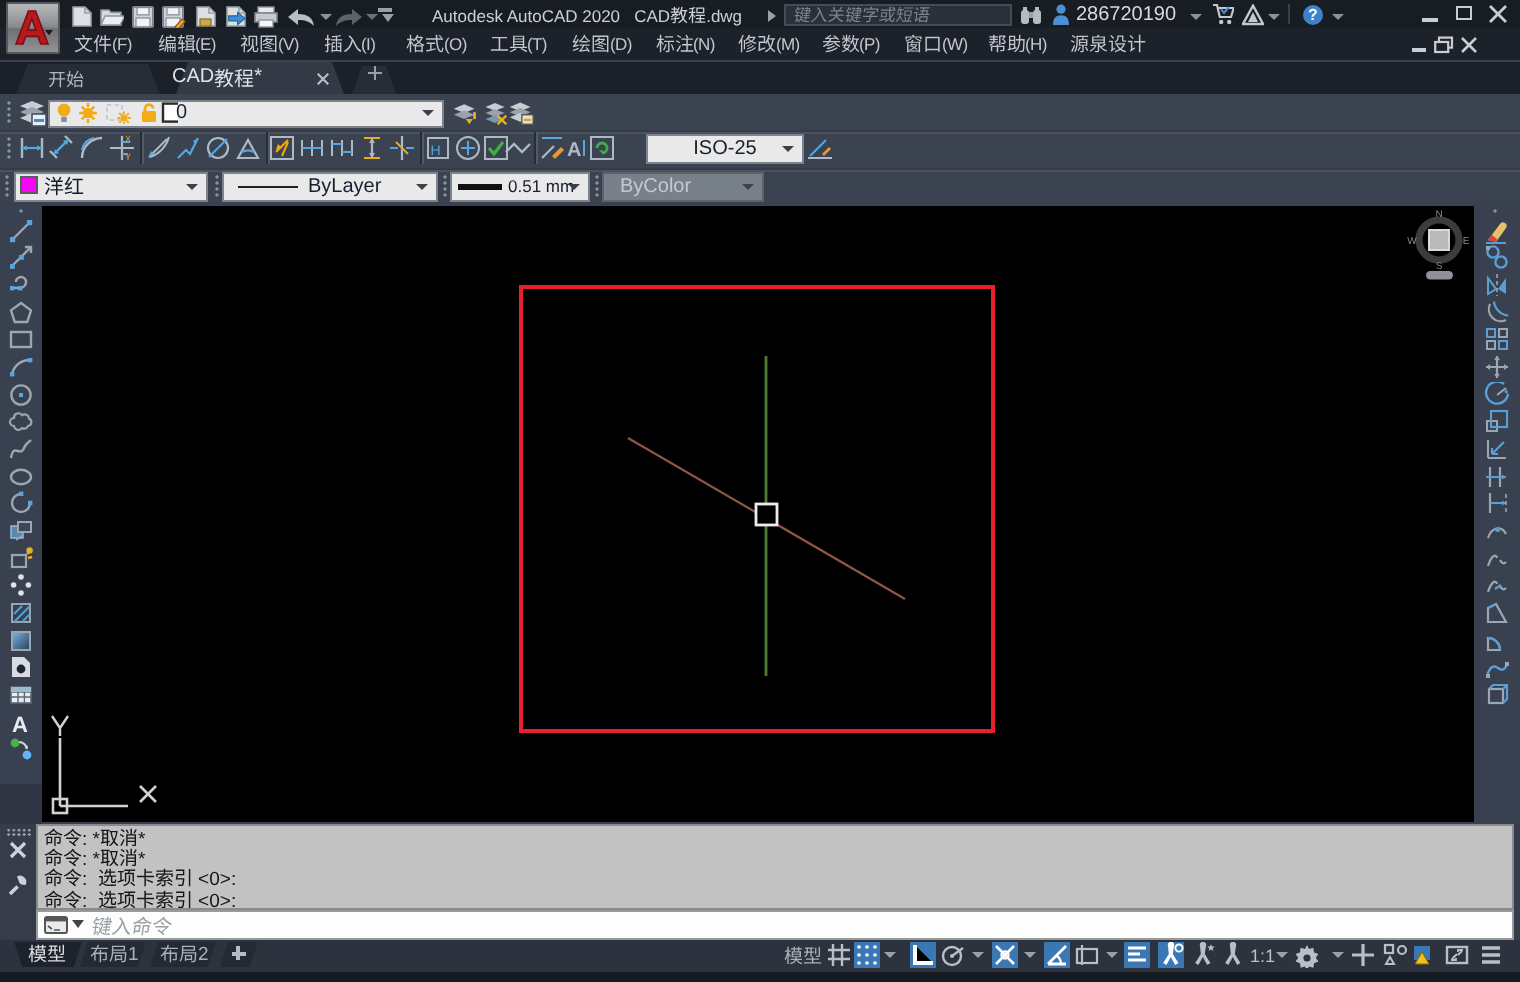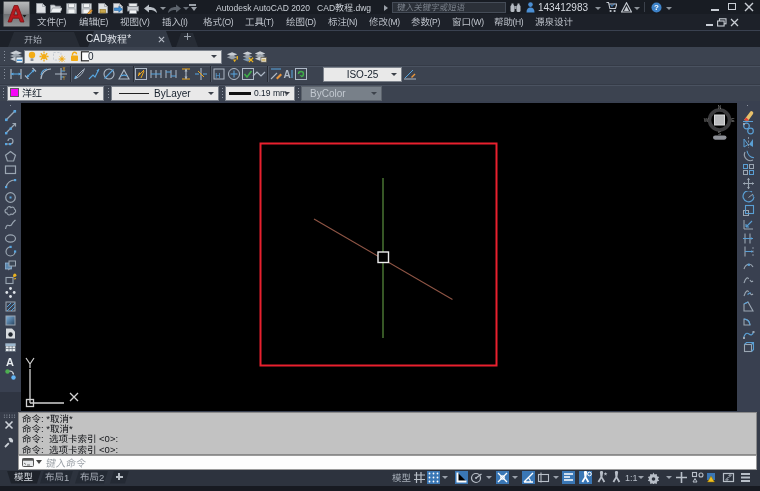--- a/index.html
+++ b/index.html
@@ -143,21 +143,21 @@
 <rect x="0.5" y="2" width="4" height="7" rx="1.5" fill="#b5bbc3"></rect>
     <rect x="6.5" y="2" width="4" height="7" rx="1.5" fill="#b5bbc3"></rect>
 <rect x="1.5" y="0.5" width="2" height="3" fill="#b5bbc3"></rect>
     <rect x="7.5" y="0.5" width="2" height="3" fill="#b5bbc3"></rect>
 <rect x="4.5" y="3" width="2" height="3" fill="#9aa0a8"></rect>
   </svg>
 <svg class="ab" style="left:526px;top:2px" width="9" height="11" viewBox="0 0 9 11">
 <circle cx="4.5" cy="2.6" r="2.3" fill="#4b8fd4"></circle>
     <path d="M0.5 10.5 C0.5 7 2 5.6 4.5 5.6 C7 5.6 8.5 7 8.5 10.5 Z" fill="#4b8fd4"></path>
   </svg>
-<div class="ab row" style="left:538px;top:2px;height:11px;font-size:10px;color:#d6dae0">143412983</div>
+<div class="ab row" style="left:538px;top:2px;height:11px;font-size:10px;color:#d6dae0">286720190</div>
 <div class="ab" style="left:595px;top:7px;width:0;height:0;border-left:3px solid transparent;border-right:3px solid transparent;border-top:3.5px solid #8d939a"></div>
 <svg class="ab" style="left:606px;top:2px" width="11" height="11" viewBox="0 0 11 11">
 <path d="M0.5 0.5 h2 l1.4 6 h5.6 l1.4 -4.5 h-7.5" fill="none" stroke="#c3c8cf" stroke-width="1.1"></path>
 <circle cx="4.6" cy="9" r="1.1" fill="#c3c8cf"></circle>
     <circle cx="8.6" cy="9" r="1.1" fill="#c3c8cf"></circle>
 <path d="M4.5 2.5 l1.5 2 2.5 -3" stroke="#4b8fd4" stroke-width="1" fill="none"></path>
   </svg>
 <svg class="ab" style="left:621px;top:2px" width="11" height="11" viewBox="0 0 11 11">
 <path d="M5.5 0.8 L10.5 10 H0.5 Z" fill="none" stroke="#c3c8cf" stroke-width="1.2"></path>
 <path d="M5.5 4 L8 9 H3 Z" fill="#c3c8cf"></path>
@@ -464,21 +464,21 @@
   </div>
 <div class="ab grip" style="left:107px;top:86.5px;height:12px"></div>
 <div class="ab combo" style="left:111px;top:85.5px;width:108px;height:15px;font-size:10px;color:#16202c">
     <span style="margin-left:7px;width:30px;height:1px;background:#222;flex:none"></span>
     <span style="margin-left:5px">ByLayer</span>
     <span class="car"></span>
   </div>
 <div class="ab grip" style="left:221px;top:86.5px;height:12px"></div>
 <div class="ab combo" style="left:225px;top:85.5px;width:70px;height:15px;font-size:9px;color:#16202c;white-space:nowrap">
     <span style="margin-left:3px;width:22px;height:3px;background:#111;flex:none"></span>
-    <span style="margin-left:3px;font-size:8.5px">0.19 mm</span>
+    <span style="margin-left:3px;font-size:8.5px">0.51 mm</span>
     <span class="car"></span>
   </div>
 <div class="ab grip" style="left:297px;top:86.5px;height:12px"></div>
 <div class="ab combo" style="left:301px;top:85.5px;width:81px;height:15px;font-size:10px;background:#788089;border-color:#5c636c;color:#c3c9d1">
     <span style="margin-left:8px">ByColor</span>
     <span class="car" style="border-top-color:#3d434c"></span>
   </div>
 <div class="ab" style="left:0;top:101px;width:760px;height:311px;background:#394050"></div>
 <div class="ab" style="left:21px;top:103px;width:716px;height:308px;background:#000"></div>
 <div class="ab" style="left:0;top:392px;width:21px;height:20px;background:#2f3542"></div>

